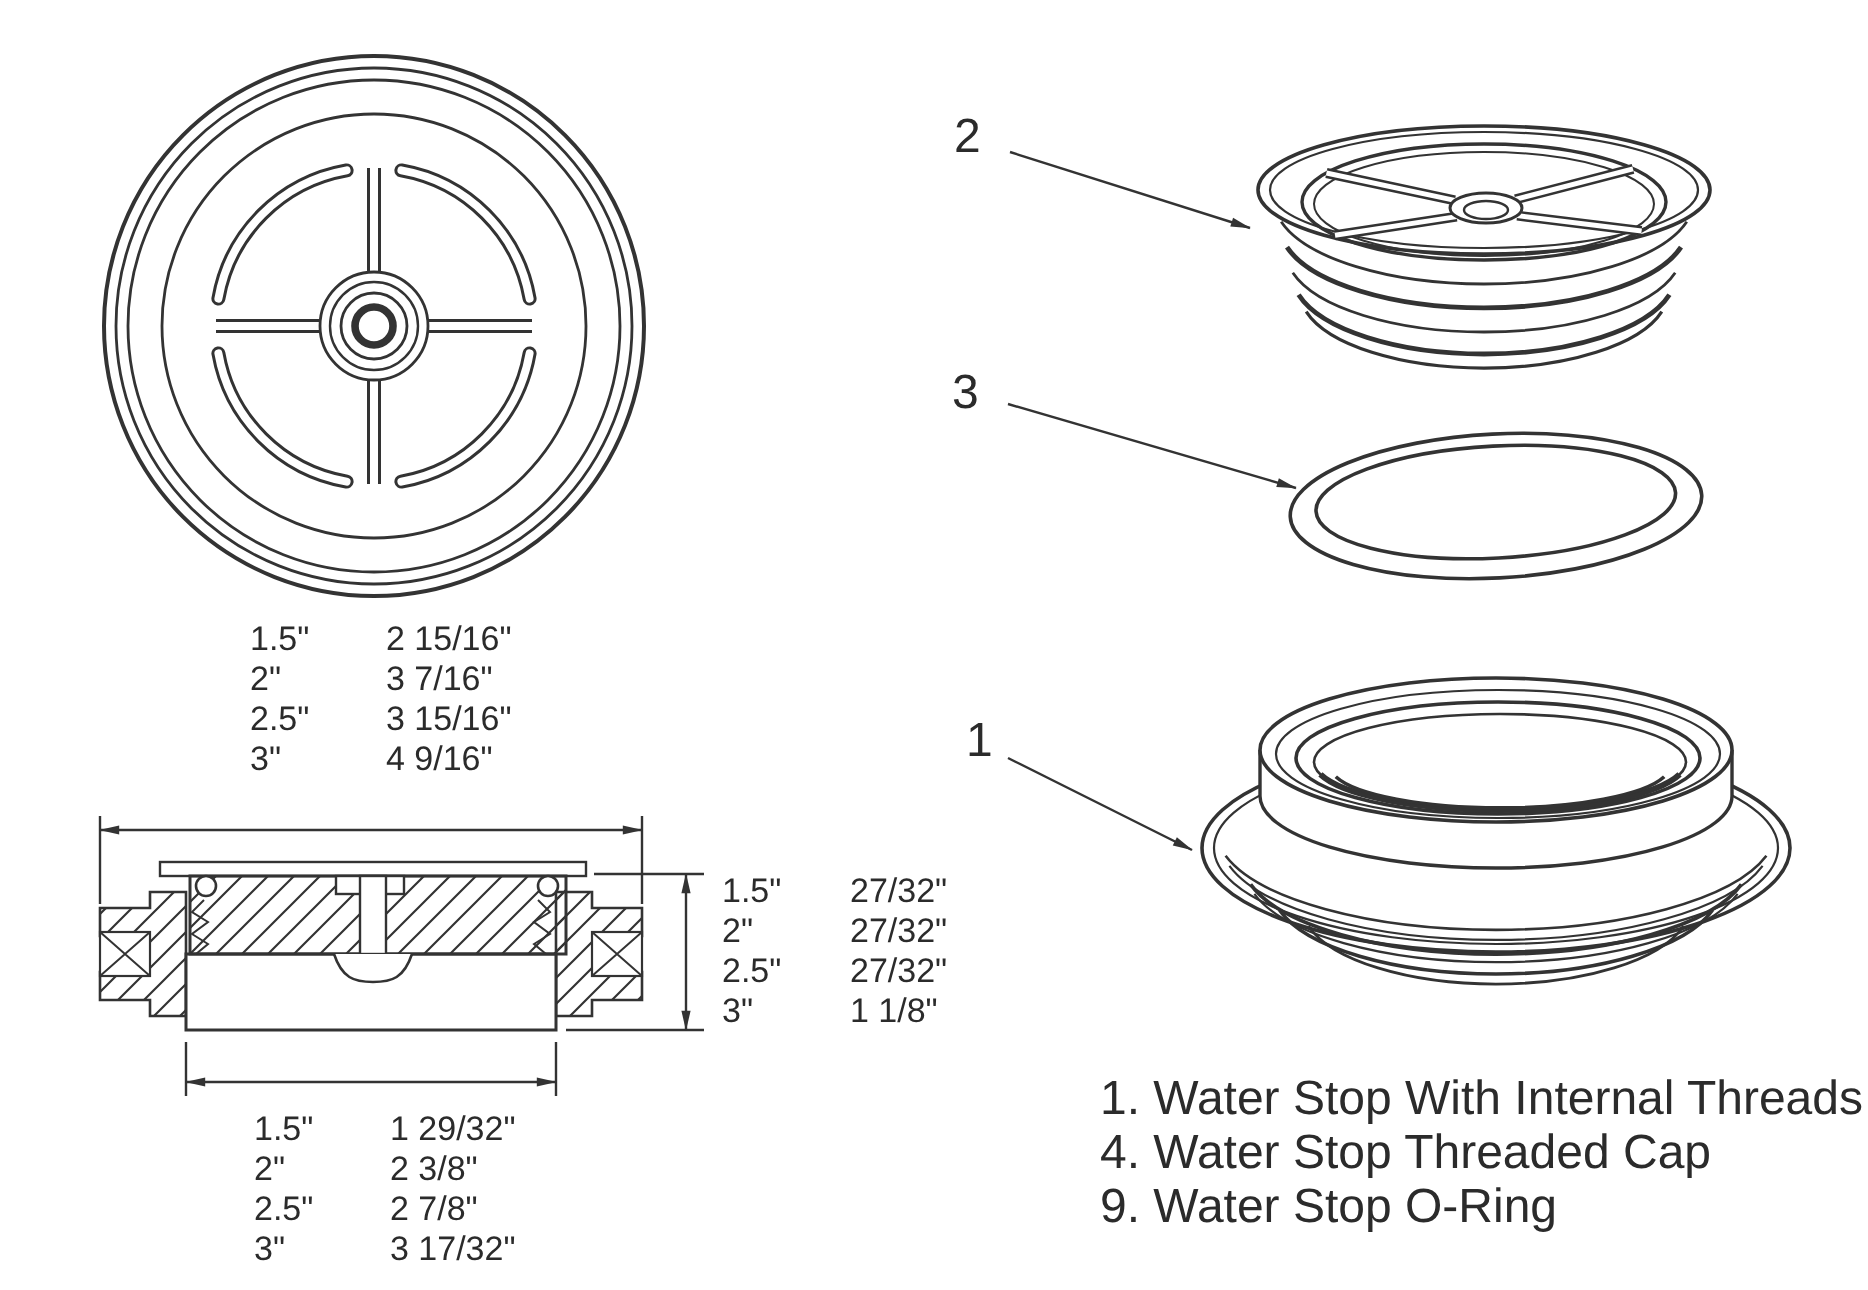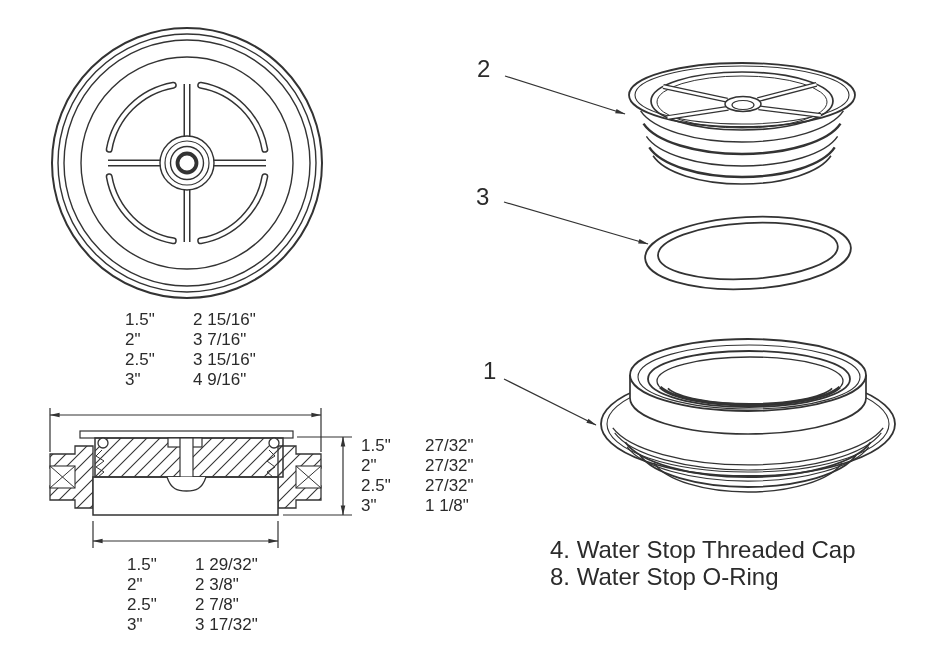--- a/index.html
+++ b/index.html
@@ -203,15 +203,16 @@
   <span>2 7/8"</span>
   <span>3"</span>
   <span>3 17/32"</span>
 </div>
 
 <span class="callout" style="left:477px;top:57px;">2</span>
 <span class="callout" style="left:476px;top:185px;">3</span>
 <span class="callout" style="left:483px;top:359px;">1</span>
 
 <div class="legend">
+  <div>1. Water Stop With Internal Threads</div>
   <div>4. Water Stop Threaded Cap</div>
-  <div>8. Water Stop O-Ring</div>
+  <div>9. Water Stop O-Ring</div>
 </div>
 
 </body></html>

